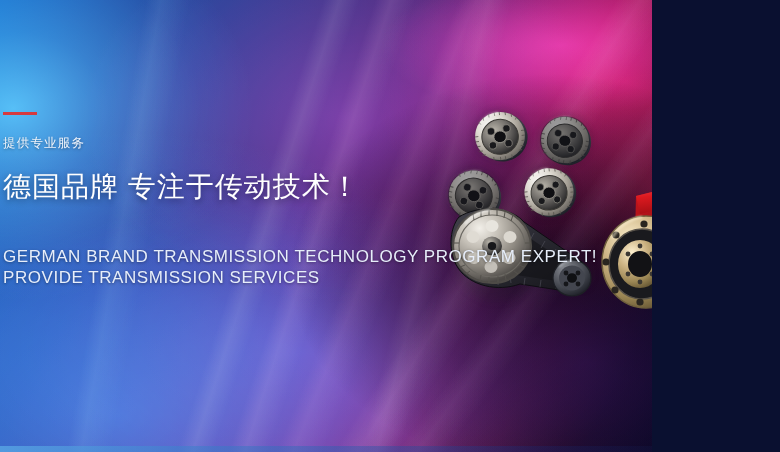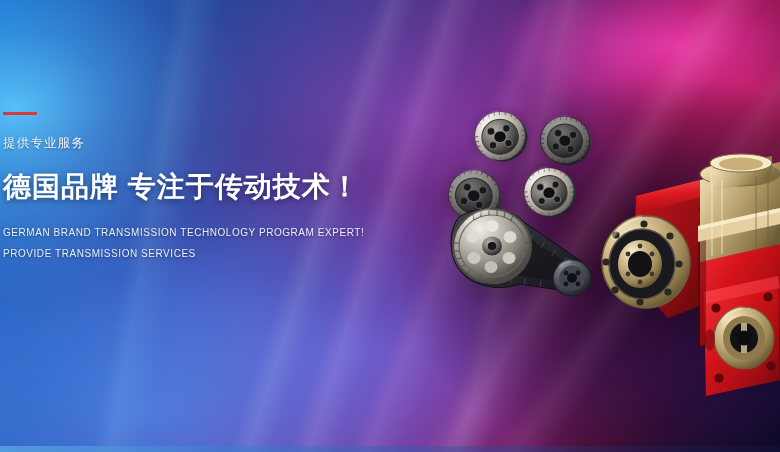--- a/index.html
+++ b/index.html
@@ -1,20 +1,20 @@
 <!DOCTYPE html>
 <html><head>
 <meta charset="utf-8">
 <style>
   html,body{margin:0;padding:0;background:#0a1030;}
   *{box-sizing:border-box;}
 
   #banner{
     position:relative;
-    width:780px;height:452px;
+    width:652px;height:452px;
     overflow:hidden;
     font-family:"Liberation Sans","DejaVu Sans",sans-serif;
     background:#1d3f86;
   }
 
   
   .bg{position:absolute;inset:0;}
 
   
   .bg-base{
@@ -156,30 +156,30 @@
     color:#eef3fb;
     font-size:12.5px;
     letter-spacing:1.2px;
     line-height:1;
     margin:0 0 22px 0;
     text-shadow:0 1px 3px rgba(0,0,0,.35);
   }
   .headline-cn{
     color:#ffffff;
     font-size:28px;
-    font-weight:bold;
+    font-weight:normal;
     letter-spacing:1px;
     line-height:1.08;
-    margin:0 0 20px 0;
+    margin:0 0 44px 0;
     white-space:nowrap;
     text-shadow:0 2px 6px rgba(0,0,20,.45);
   }
   .sub-en{
     color:#e7eefa;
-    font-size:10px;
+    font-size:17px;
     letter-spacing:.55px;
     line-height:21px;
     margin:0;
     text-shadow:0 1px 3px rgba(0,0,0,.40);
   }
   .sub-en div{white-space:nowrap;}
 
   
   #art{position:absolute;inset:0;z-index:20;pointer-events:none;}
   #art svg{display:block;width:780px;height:452px;}

